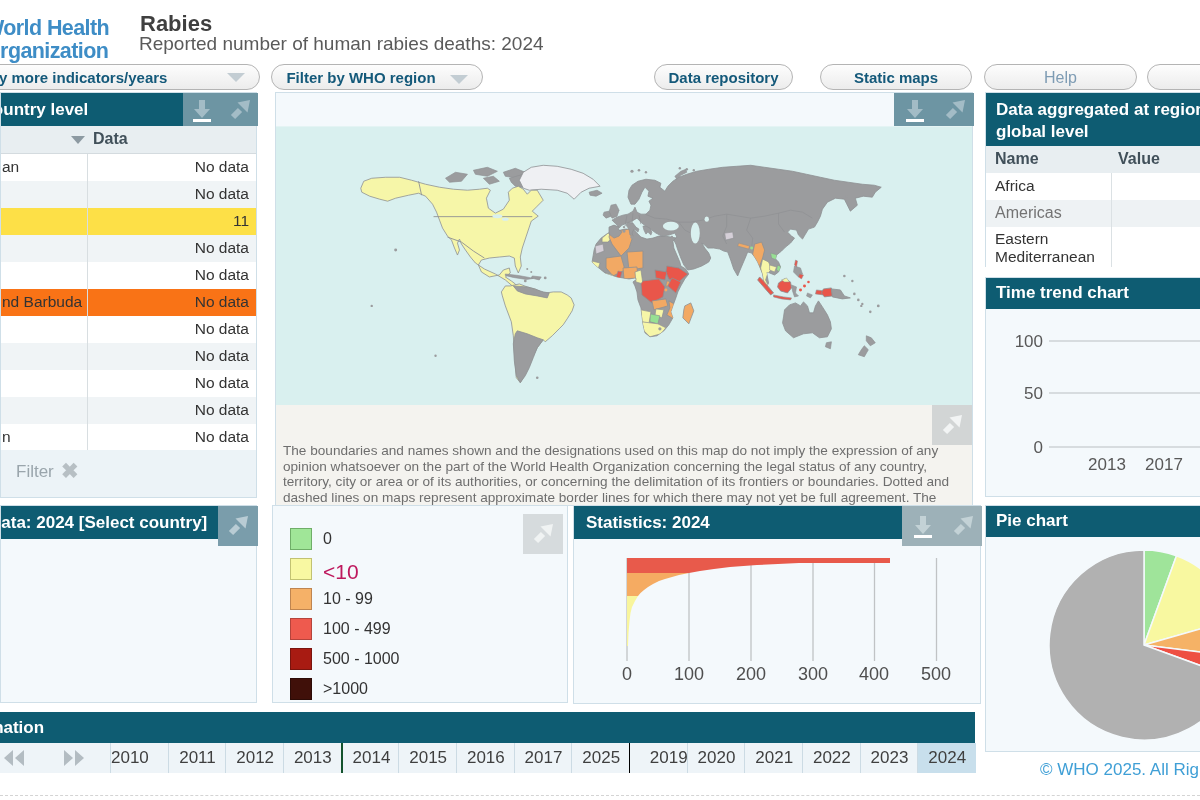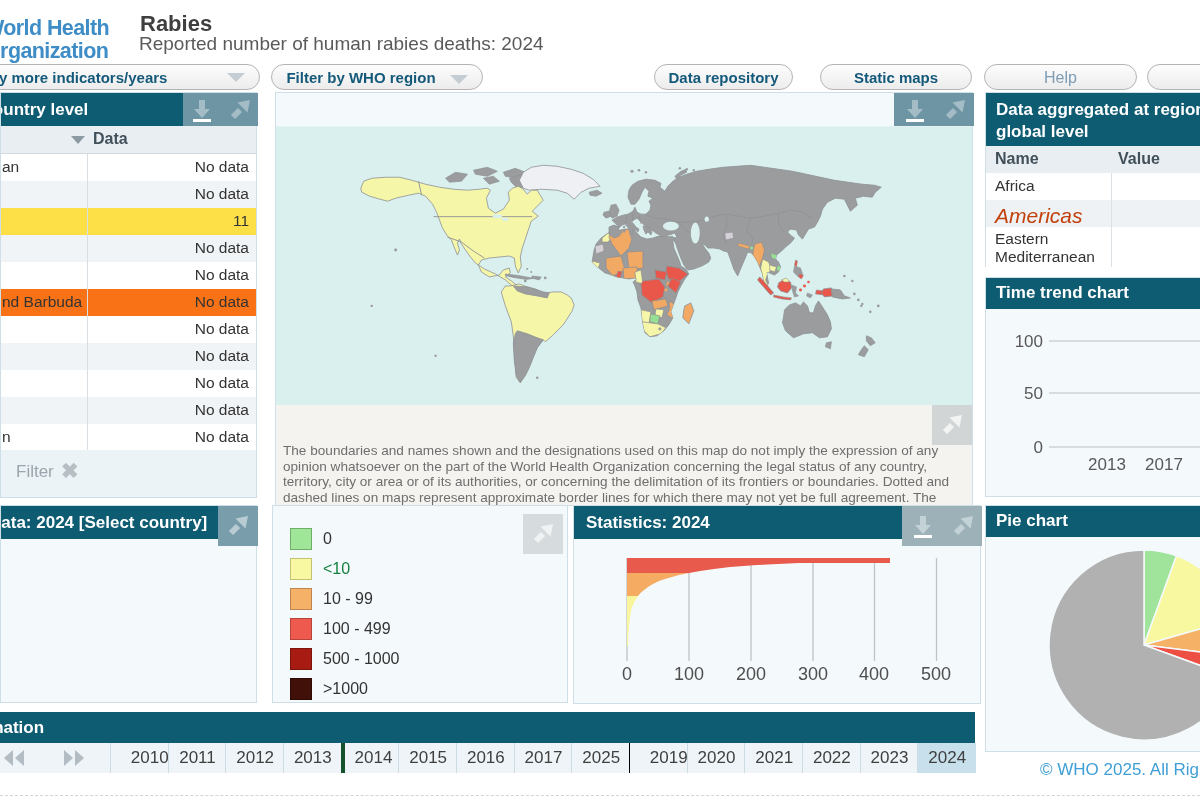--- a/index.html
+++ b/index.html
@@ -288,21 +288,21 @@
     </div>
   <div class="abs" style="left:0;top:53px;width:100%;height:27px;background:#e8eef1;border-bottom:1px solid #d4dbdf;">
     <span style="position:absolute;left:9px;top:4px;font-weight:bold;color:#41505a;font-size:16px;">Name</span>
     <span style="position:absolute;left:132px;top:4px;font-weight:bold;color:#41505a;font-size:16px;">Value</span>
   </div>
   <div class="abs" style="left:0;top:80px;width:100%;height:27px;background:#fff;border-bottom:1px solid #eef1f3;">
     <span style="position:absolute;left:9px;top:4px;color:#333;font-size:15.5px;">Africa</span>
     <span style="position:absolute;left:125px;top:0;height:27px;border-left:1px solid #dbe1e4;"></span>
   </div>
   <div class="abs" style="left:0;top:107px;width:100%;height:27px;background:#eef2f4;">
-    <span style="position:absolute;left:9px;top:4px;color:#c2410c;font-size:21px;font-style:italic;">Americas</span>
+    <span style="position:absolute;left:9px;top:4px;color:#737373;font-size:16px;">Americas</span>
     <span style="position:absolute;left:125px;top:0;height:27px;border-left:1px solid #dbe1e4;"></span>
   </div>
   <div class="abs" style="left:0;top:134px;width:100%;height:40px;background:#fff;">
     <span style="position:absolute;left:9px;top:3px;color:#333;font-size:15.5px;line-height:18px;">Eastern<br>Mediterranean</span>
     <span style="position:absolute;left:125px;top:0;height:40px;border-left:1px solid #dbe1e4;"></span>
   </div>
 </div>
 
 <div class="panel" style="left:985px;top:277px;width:230px;height:220px;">
   <div class="ph" style="height:31px;">
@@ -336,21 +336,21 @@
   <div class="iconblk" style="left:250px;top:8px;width:40px;height:40px;background:#d6dbdd;">
     <svg width="24" height="24" viewBox="0 0 24 24">
         <path d="M5 19 L12 12" stroke="#f0f3f3" stroke-width="6"></path>
         <polygon points="22,2 9.5,4.5 19.5,14.5" fill="#f0f3f3"></polygon>
       </svg>
   </div>
   <div id="legend">
       <div style="position:absolute;left:17px;top:22px;width:20px;height:20px;background:#a0e698;border:1px solid #6fae68;"></div>
       <div style="position:absolute;left:50px;top:24px;color:#333;font-size:16px;">0</div>
       <div style="position:absolute;left:17px;top:52px;width:20px;height:20px;background:#f8f8a2;border:1px solid #c2c272;"></div>
-      <div style="position:absolute;left:50px;top:54px;color:#15803d;font-size:16px;">&lt;10</div>
+      <div style="position:absolute;left:50px;top:54px;color:#be185d;font-size:21px;">&lt;10</div>
       <div style="position:absolute;left:17px;top:82px;width:20px;height:20px;background:#f5b168;border:1px solid #bf8550;"></div>
       <div style="position:absolute;left:50px;top:84px;color:#333;font-size:16px;">10 - 99</div>
       <div style="position:absolute;left:17px;top:112px;width:20px;height:20px;background:#ee5a4e;border:1px solid #b5443c;"></div>
       <div style="position:absolute;left:50px;top:114px;color:#333;font-size:16px;">100 - 499</div>
       <div style="position:absolute;left:17px;top:142px;width:20px;height:20px;background:#a81b12;border:1px solid #7a140e;"></div>
       <div style="position:absolute;left:50px;top:144px;color:#333;font-size:16px;">500 - 1000</div>
       <div style="position:absolute;left:17px;top:172px;width:20px;height:20px;background:#401009;border:1px solid #2c0b06;"></div>
       <div style="position:absolute;left:50px;top:174px;color:#333;font-size:16px;">&gt;1000</div>
     </div>
 </div>
@@ -407,25 +407,25 @@
   <div class="abs" style="left:0;top:0;width:975px;height:31px;background:#0e5c72;color:#fff;font-weight:bold;font-size:17px;">
       <span style="position:absolute;left:-39px;top:6px;">Animation</span>
     </div>
   <div class="abs" style="left:0;top:31px;width:975px;height:30px;background:#eef4f8;" id="yearbar">
     <svg class="abs" style="left:2px;top:5px;" width="24" height="20" viewBox="0 0 24 20">
         <path d="M11 2 L11 18 L2 10 Z M22 2 L22 18 L13 10 Z" fill="#b3bcc2"></path>
       </svg>
     <svg class="abs" style="left:62px;top:5px;" width="24" height="20" viewBox="0 0 24 20">
         <path d="M2 2 L2 18 L11 10 Z M13 2 L13 18 L22 10 Z" fill="#b3bcc2"></path>
       </svg>
-  <div style="position:absolute;left:110px;top:0;width:57.67px;height:30px;border-left:1px solid #ccdbe4;color:#3f3f3f;font-size:17px;text-align:right;line-height:30px;">2010</div>
+  <div style="position:absolute;left:110px;top:0;width:57.67px;height:30px;border-left:1px solid #ccdbe4;color:#3f3f3f;font-size:17px;text-align:left;line-height:30px;">2010</div>
       <div style="position:absolute;left:167.67000000000002px;top:0;width:57.67px;height:30px;border-left:1px solid #ccdbe4;color:#3f3f3f;font-size:17px;text-align:center;line-height:30px;">2011</div>
       <div style="position:absolute;left:225.34px;top:0;width:57.67px;height:30px;border-left:1px solid #ccdbe4;color:#3f3f3f;font-size:17px;text-align:center;line-height:30px;">2012</div>
       <div style="position:absolute;left:283.01px;top:0;width:57.67px;height:30px;border-left:1px solid #ccdbe4;color:#3f3f3f;font-size:17px;text-align:center;line-height:30px;">2013</div>
-      <div style="position:absolute;left:340.68px;top:0;width:57.67px;height:30px;border-left:4px solid #14532d;color:#3f3f3f;font-size:17px;text-align:center;line-height:30px;">2014</div>
+      <div style="position:absolute;left:340.68px;top:0;width:57.67px;height:30px;border-left:2px solid #14532d;color:#3f3f3f;font-size:17px;text-align:center;line-height:30px;">2014</div>
       <div style="position:absolute;left:398.35px;top:0;width:57.67px;height:30px;border-left:1px solid #ccdbe4;color:#3f3f3f;font-size:17px;text-align:center;line-height:30px;">2015</div>
       <div style="position:absolute;left:456.02px;top:0;width:57.67px;height:30px;border-left:1px solid #ccdbe4;color:#3f3f3f;font-size:17px;text-align:center;line-height:30px;">2016</div>
       <div style="position:absolute;left:513.69px;top:0;width:57.67px;height:30px;border-left:1px solid #ccdbe4;color:#3f3f3f;font-size:17px;text-align:center;line-height:30px;">2017</div>
       <div style="position:absolute;left:571.36px;top:0;width:57.67px;height:30px;border-left:1px solid #ccdbe4;color:#3f3f3f;font-size:17px;text-align:center;line-height:30px;">2025</div>
       <div style="position:absolute;left:629.03px;top:0;width:57.67px;height:30px;border-left:1px solid #000000;color:#3f3f3f;font-size:17px;text-align:right;line-height:30px;">2019</div>
       <div style="position:absolute;left:686.7px;top:0;width:57.67px;height:30px;border-left:1px solid #ccdbe4;color:#3f3f3f;font-size:17px;text-align:center;line-height:30px;">2020</div>
       <div style="position:absolute;left:744.37px;top:0;width:57.67px;height:30px;border-left:1px solid #ccdbe4;color:#3f3f3f;font-size:17px;text-align:center;line-height:30px;">2021</div>
       <div style="position:absolute;left:802.04px;top:0;width:57.67px;height:30px;border-left:1px solid #ccdbe4;color:#3f3f3f;font-size:17px;text-align:center;line-height:30px;">2022</div>
       <div style="position:absolute;left:859.71px;top:0;width:57.67px;height:30px;border-left:1px solid #ccdbe4;color:#3f3f3f;font-size:17px;text-align:center;line-height:30px;">2023</div>
       <div style="position:absolute;left:917.38px;top:0;width:57.67px;height:30px;background:#c8dfec;border-left:1px solid #ccdbe4;color:#3f3f3f;font-size:17px;text-align:center;line-height:30px;">2024</div>

